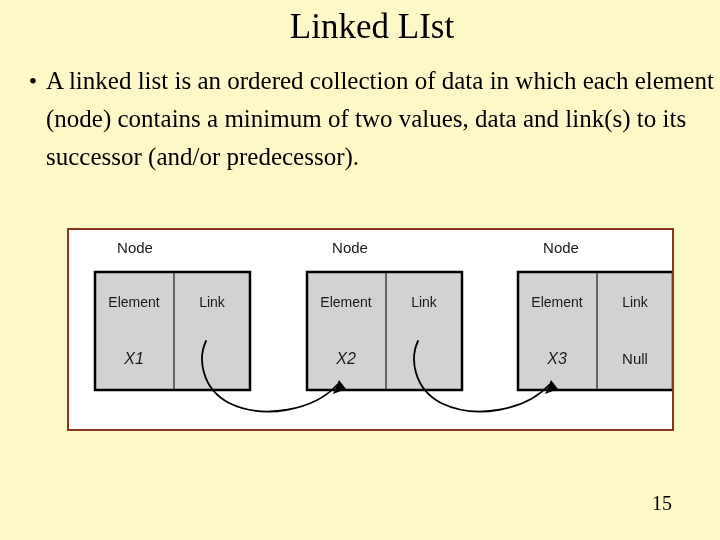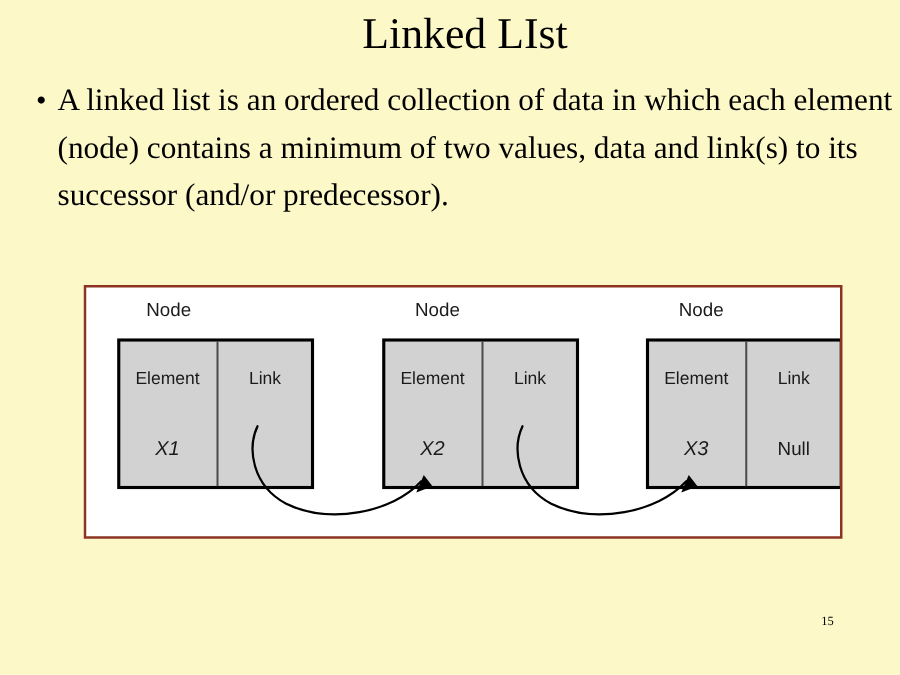--- a/index.html
+++ b/index.html
@@ -135,21 +135,21 @@
   }
 
   
   #page-number {
     position: absolute;
     left: 630px;
     top: 492px;
     width: 40px;
     text-align: center;
     font-family: "Liberation Serif", "DejaVu Serif", serif;
-    font-size: 10px;
+    font-size: 20px;
     color: #000000;
   }
 </style>
 </head>
 <body>
 
 <div id="slide">
 
   <div id="slide-title">Linked LIst</div>
 

